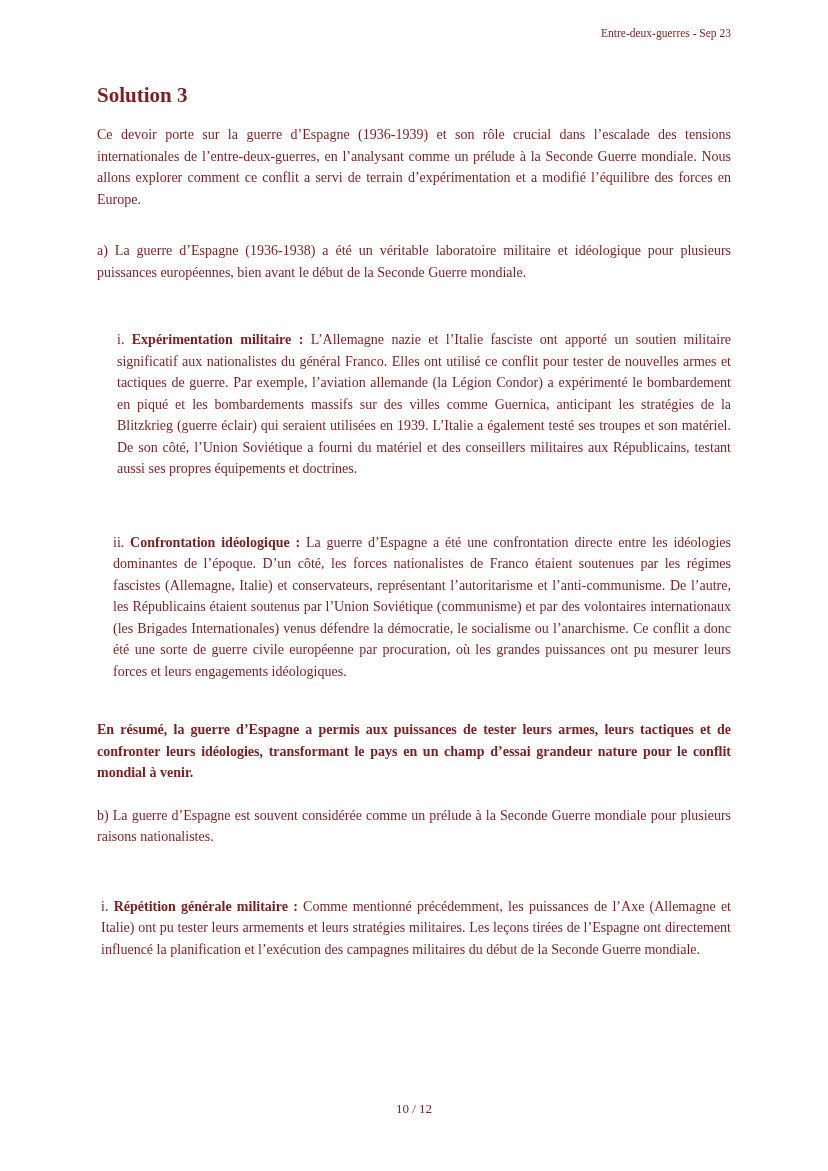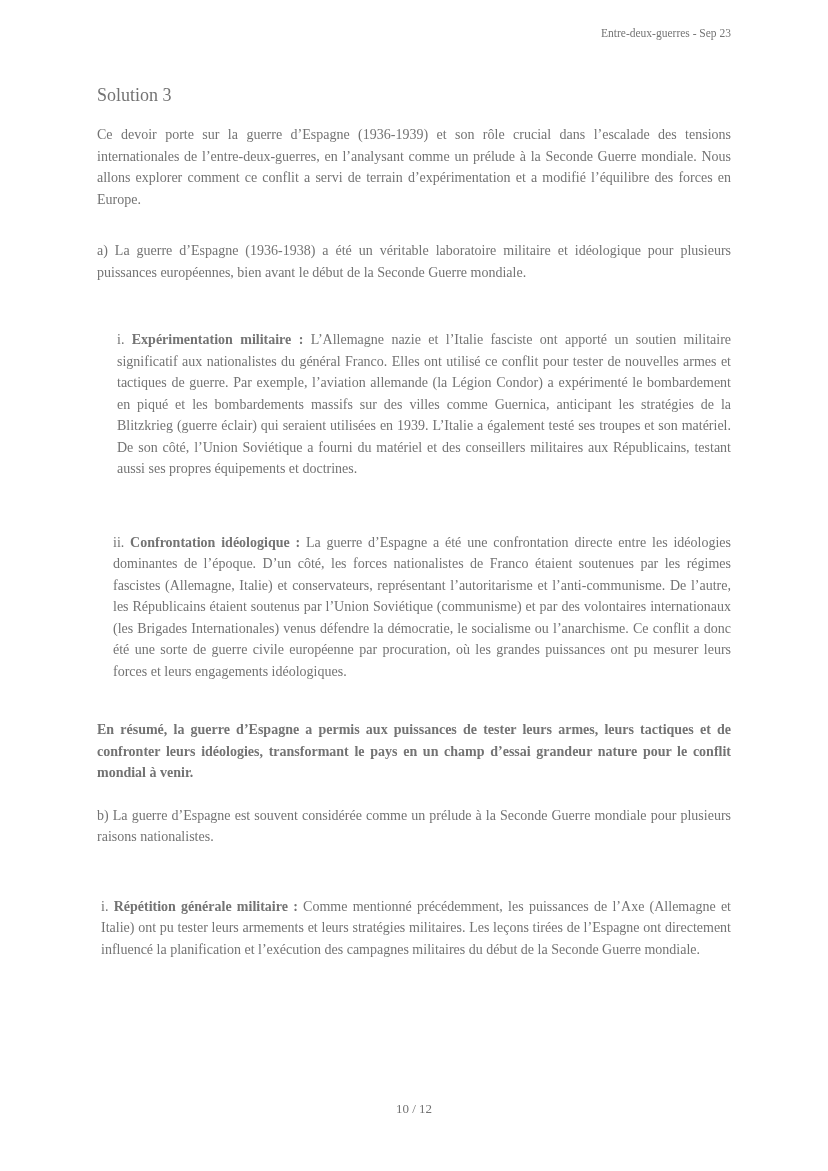--- a/index.html
+++ b/index.html
@@ -6,38 +6,38 @@
     margin: 0;
     padding: 0;
     background: #ffffff;
   }
   .page {
     position: relative;
     width: 828px;
     height: 1171px;
     box-sizing: border-box;
     background: #ffffff;
-    color: #737373;
+    color: #7f1d1d;
     font-family: "Liberation Serif", "DejaVu Serif", serif;
     font-size: 14px;
     line-height: 21.5px;
     overflow: hidden;
   }
   .content {
     box-sizing: border-box;
     padding: 26px 97px 0 97px;
   }
   .header-line {
     text-align: right;
     font-size: 11.5px;
     line-height: 15px;
   }
   h1.doc-title {
-    font-size: 18px;
-    font-weight: normal;
+    font-size: 21px;
+    font-weight: bold;
     margin: 42px 0 16px 0;
     line-height: 24px;
   }
   p {
     margin: 0;
     text-align: justify;
   }
   .p-intro   { margin-top: 17px; }
   .p-part-a  { margin-top: 30px; }
   .li-a-i    { margin-top: 46px; margin-left: 20px; }

